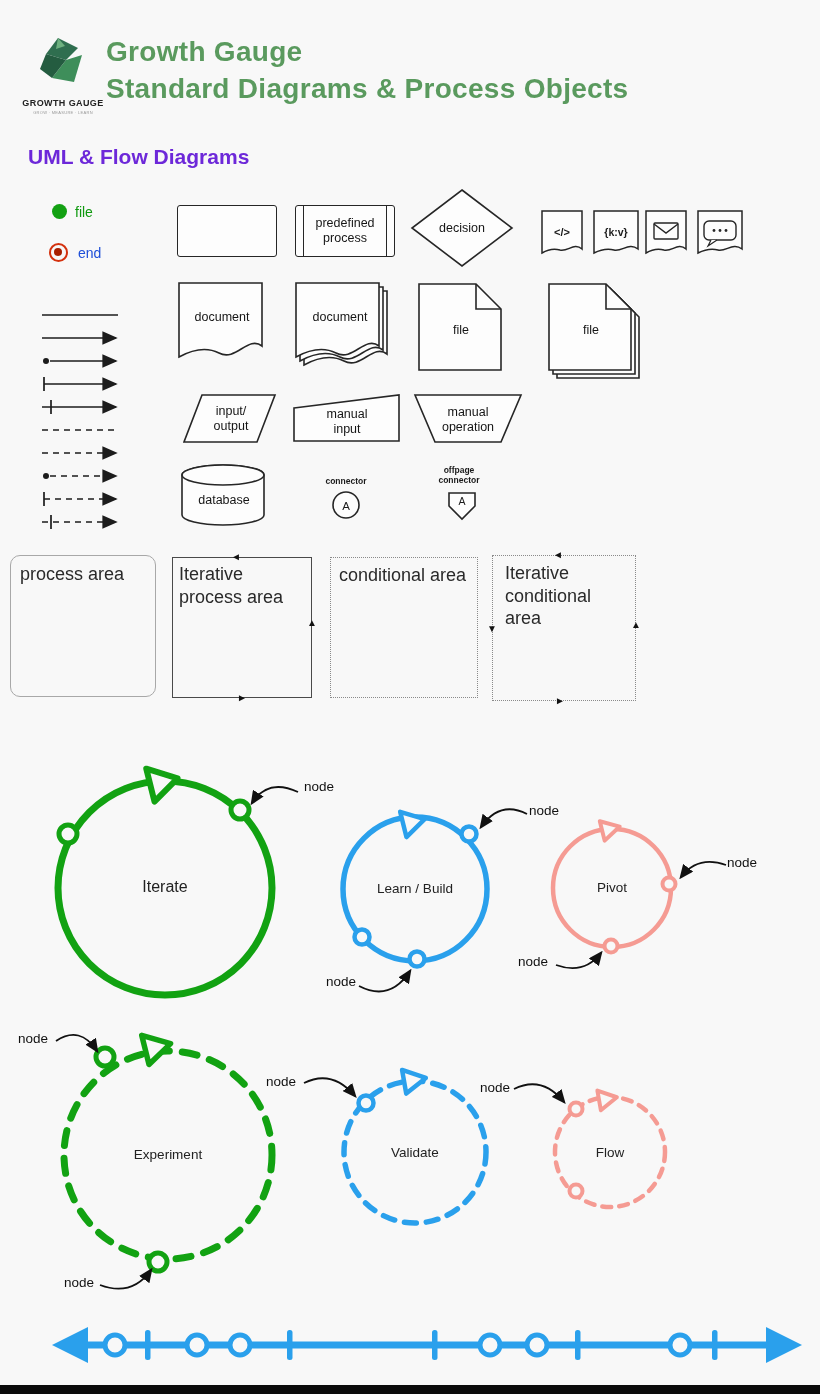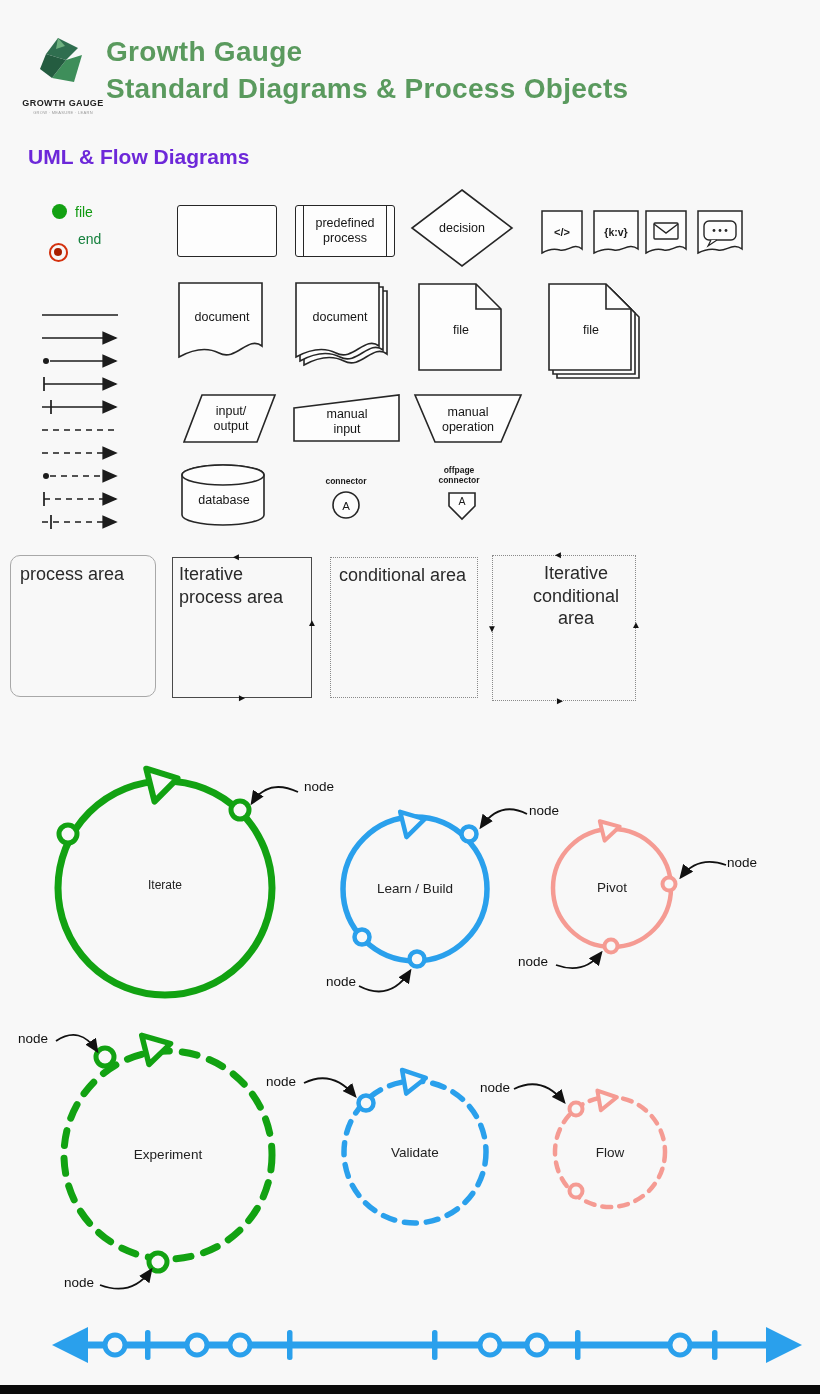--- a/index.html
+++ b/index.html
@@ -43,21 +43,21 @@
   <div class="title-line" style="top:36px;">Growth Gauge</div>
   <div class="title-line" style="top:73px;">Standard Diagrams &amp; Process Objects</div>
 
   <div class="section-heading" style="left:28px; top:145px;">UML &amp; Flow Diagrams</div>
 
   <div class="abs" style="left:52px; top:204px; width:15px; height:15px; border-radius:50%; background:#13a113;"></div>
   <div class="legend-lbl" style="left:75px; top:204px; color:#0f990f;">file</div>
   <div class="abs" style="left:49px; top:243px; width:19px; height:19px; border-radius:50%; border:2.5px solid #d4310e;">
     <div class="abs" style="left:3px; top:3px; width:8px; height:8px; border-radius:50%; background:#a81f00;"></div>
   </div>
-  <div class="legend-lbl" style="left:78px; top:231px; color:#15803d;">end</div>
+  <div class="legend-lbl" style="left:78px; top:245px; color:#1d4ed8;">end</div>
 
   <div class="abs" style="left:177px; top:205px; width:100px; height:52px; border:1.6px solid #262626; border-radius:3px; background:#fdfdfd;"></div>
 
   <div class="abs" style="left:295px; top:205px; width:100px; height:52px; border:1.6px solid #262626; border-radius:3px; background:#fdfdfd;">
     <div class="abs" style="left:7px; top:0; bottom:0; border-left:1.6px solid #262626;"></div>
     <div class="abs" style="right:7px; top:0; bottom:0; border-left:1.6px solid #262626;"></div>
   </div>
   <div class="lbl" style="left:305px; top:205px; width:80px; height:52px;">predefined process</div>
 
   <svg class="abs" style="left:410px; top:188px;" width="104" height="80" viewBox="0 0 104 80">
@@ -205,21 +205,21 @@
     <span class="area-arrow" style="left:58px; top:-6px;">◄</span>
     <span class="area-arrow" style="right:-6px; top:60px;">▲</span>
     <span class="area-arrow" style="left:64px; bottom:-6px;">►</span>
   </div>
 
   <div class="area" style="left:330px; top:557px; width:148px; height:141px; border:1.3px dotted #8a8a8a;">
     <div class="area-lbl" style="left:8px; top:6px;">conditional area</div>
   </div>
 
   <div class="area" style="left:492px; top:555px; width:144px; height:146px; border:1.3px dotted #8a8a8a;">
-    <div class="area-lbl" style="left:20px; top:6px; width:126px;text-align:center;">Iterative conditional area</div>
+    <div class="area-lbl" style="left:12px; top:6px; width:126px;">Iterative conditional area</div>
     <span class="area-arrow" style="left:60px; top:-6px;">◄</span>
     <span class="area-arrow" style="left:-6px; top:68px;">▼</span>
     <span class="area-arrow" style="right:-6px; top:64px;">▲</span>
     <span class="area-arrow" style="left:62px; bottom:-6px;">►</span>
   </div>
 
 
   <svg class="abs" style="left:0; top:745px;" width="820" height="575" viewBox="0 0 820 575">
     <defs>
       <marker id="nodearrow" markerWidth="8" markerHeight="7" refX="6.5" refY="3.5" orient="auto">
@@ -284,21 +284,21 @@
       <circle cx="610" cy="407" r="55" fill="none" stroke="#f59b93" stroke-width="4.5" stroke-dasharray="9,8" stroke-linecap="round"></circle>
       <g transform="translate(607,354) rotate(-10)">
         <polygon points="-8,-10 10,0 -8,10" fill="#f8f8f8" stroke="#f59b93" stroke-width="4" stroke-linejoin="round"></polygon>
       </g>
       <circle cx="576" cy="364" r="6.5" fill="#f8f8f8" stroke="#f59b93" stroke-width="4"></circle>
       <circle cx="576" cy="446" r="6.5" fill="#f8f8f8" stroke="#f59b93" stroke-width="4"></circle>
       <path d="M514,344 Q542,330 564,357" fill="none" stroke="#111" stroke-width="1.8" marker-end="url(#nodearrow)"></path>
     </g>
   </svg>
 
-  <div class="loop-lbl" style="left:105px; top:878px; width:120px; font-size:12px;">Iterate</div>
+  <div class="loop-lbl" style="left:105px; top:878px; width:120px; font-size:16px;">Iterate</div>
   <div class="loop-lbl" style="left:353px; top:881px; width:124px;">Learn / Build</div>
   <div class="loop-lbl" style="left:562px; top:880px; width:100px;">Pivot</div>
   <div class="loop-lbl" style="left:106px; top:1147px; width:124px;">Experiment</div>
   <div class="loop-lbl" style="left:353px; top:1145px; width:124px;">Validate</div>
   <div class="loop-lbl" style="left:560px; top:1145px; width:100px;">Flow</div>
 
   <div class="node-lbl" style="left:304px; top:779px;">node</div>
   <div class="node-lbl" style="left:529px; top:803px;">node</div>
   <div class="node-lbl" style="left:326px; top:974px;">node</div>
   <div class="node-lbl" style="left:727px; top:855px;">node</div>

